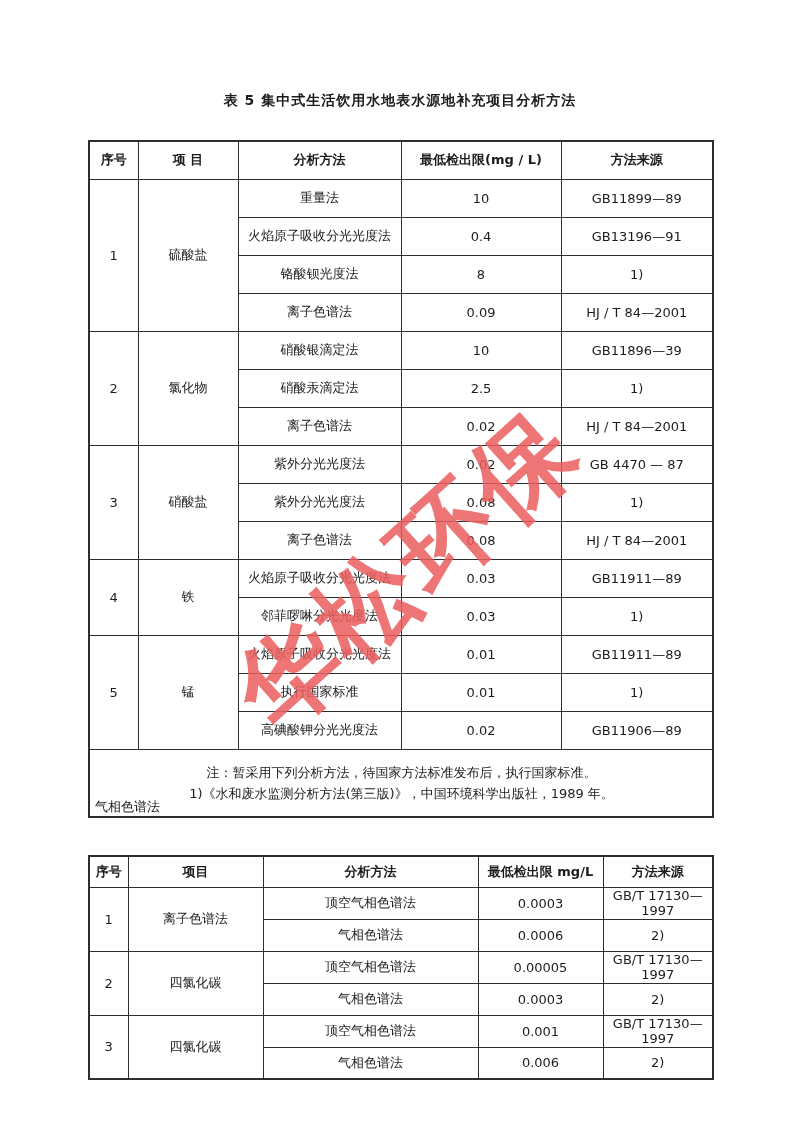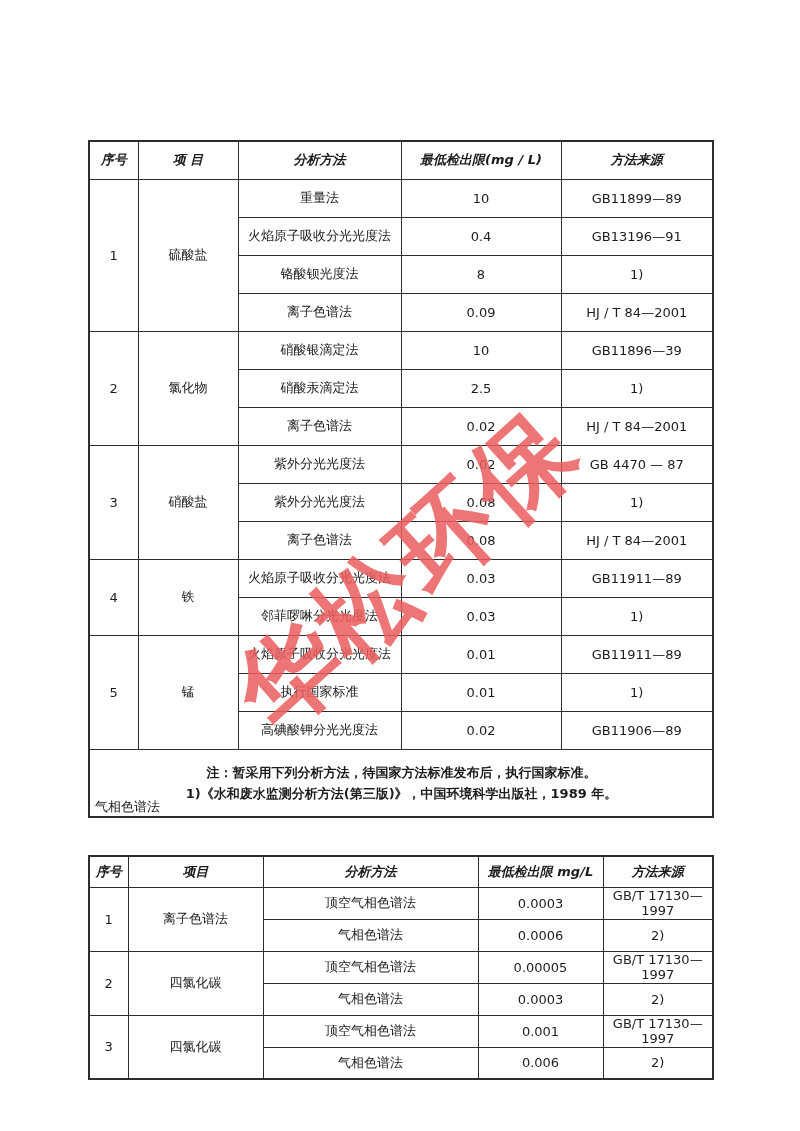--- a/index.html
+++ b/index.html
@@ -36,21 +36,21 @@
   table.t5 { top: 140px; }
   table.t6 { top: 855px; }
 
   table.grid th, table.grid td {
     border: 1px solid #2e2e2e;
     text-align: center;
     vertical-align: middle;
     font-size: 13px;
     overflow: hidden;
   }
-  table.grid th { font-weight: bold; font-style: italic; }
+  table.grid th { font-weight: bold; }
 
   .t5 th { height: 38px; }
   .t5 td { height: 38px; }
   .t6 th { height: 31px; }
   .t6 td { height: 32px; margin-left: 36px; }
 
   .t5 col.c1 { width: 49px; }
   .t5 col.c2 { width: 100px; }
   .t5 col.c3 { width: 163px; }
   .t5 col.c4 { width: 160px; }
@@ -62,21 +62,20 @@
   .t6 col.c4 { width: 125px; }
   .t6 col.c5 { width: 110px; }
 
   td.notes {
     height: 64px;
     text-align: left;
     vertical-align: top;
     padding: 12px 8px 12px 9px;
     font-size: 12.5px;
     line-height: 1.65;
-    font-weight: bold;
   }
 
   .watermark {
     position: absolute;
     left: 253px; top: 655px;
     font-size: 100px;
     line-height: 110px;
     font-weight: 700;
     letter-spacing: 4px;
     white-space: nowrap;
@@ -87,20 +86,21 @@
     pointer-events: none;
   }
 </style>
 </head>
 <body>
 
 <div class="page">
 
   <div class="watermark" style="color: rgb(236, 93, 93);">华松环保</div>
 
+  <div class="doc-title t5-title">表 5  集中式生活饮用水地表水源地补充项目分析方法</div>
 
   <table class="grid t5" id="table5">
     <colgroup>
       <col class="c1">
         <col class="c2">
         <col class="c3">
         <col class="c4">
         <col class="c5">
     </colgroup>
   <thead>

